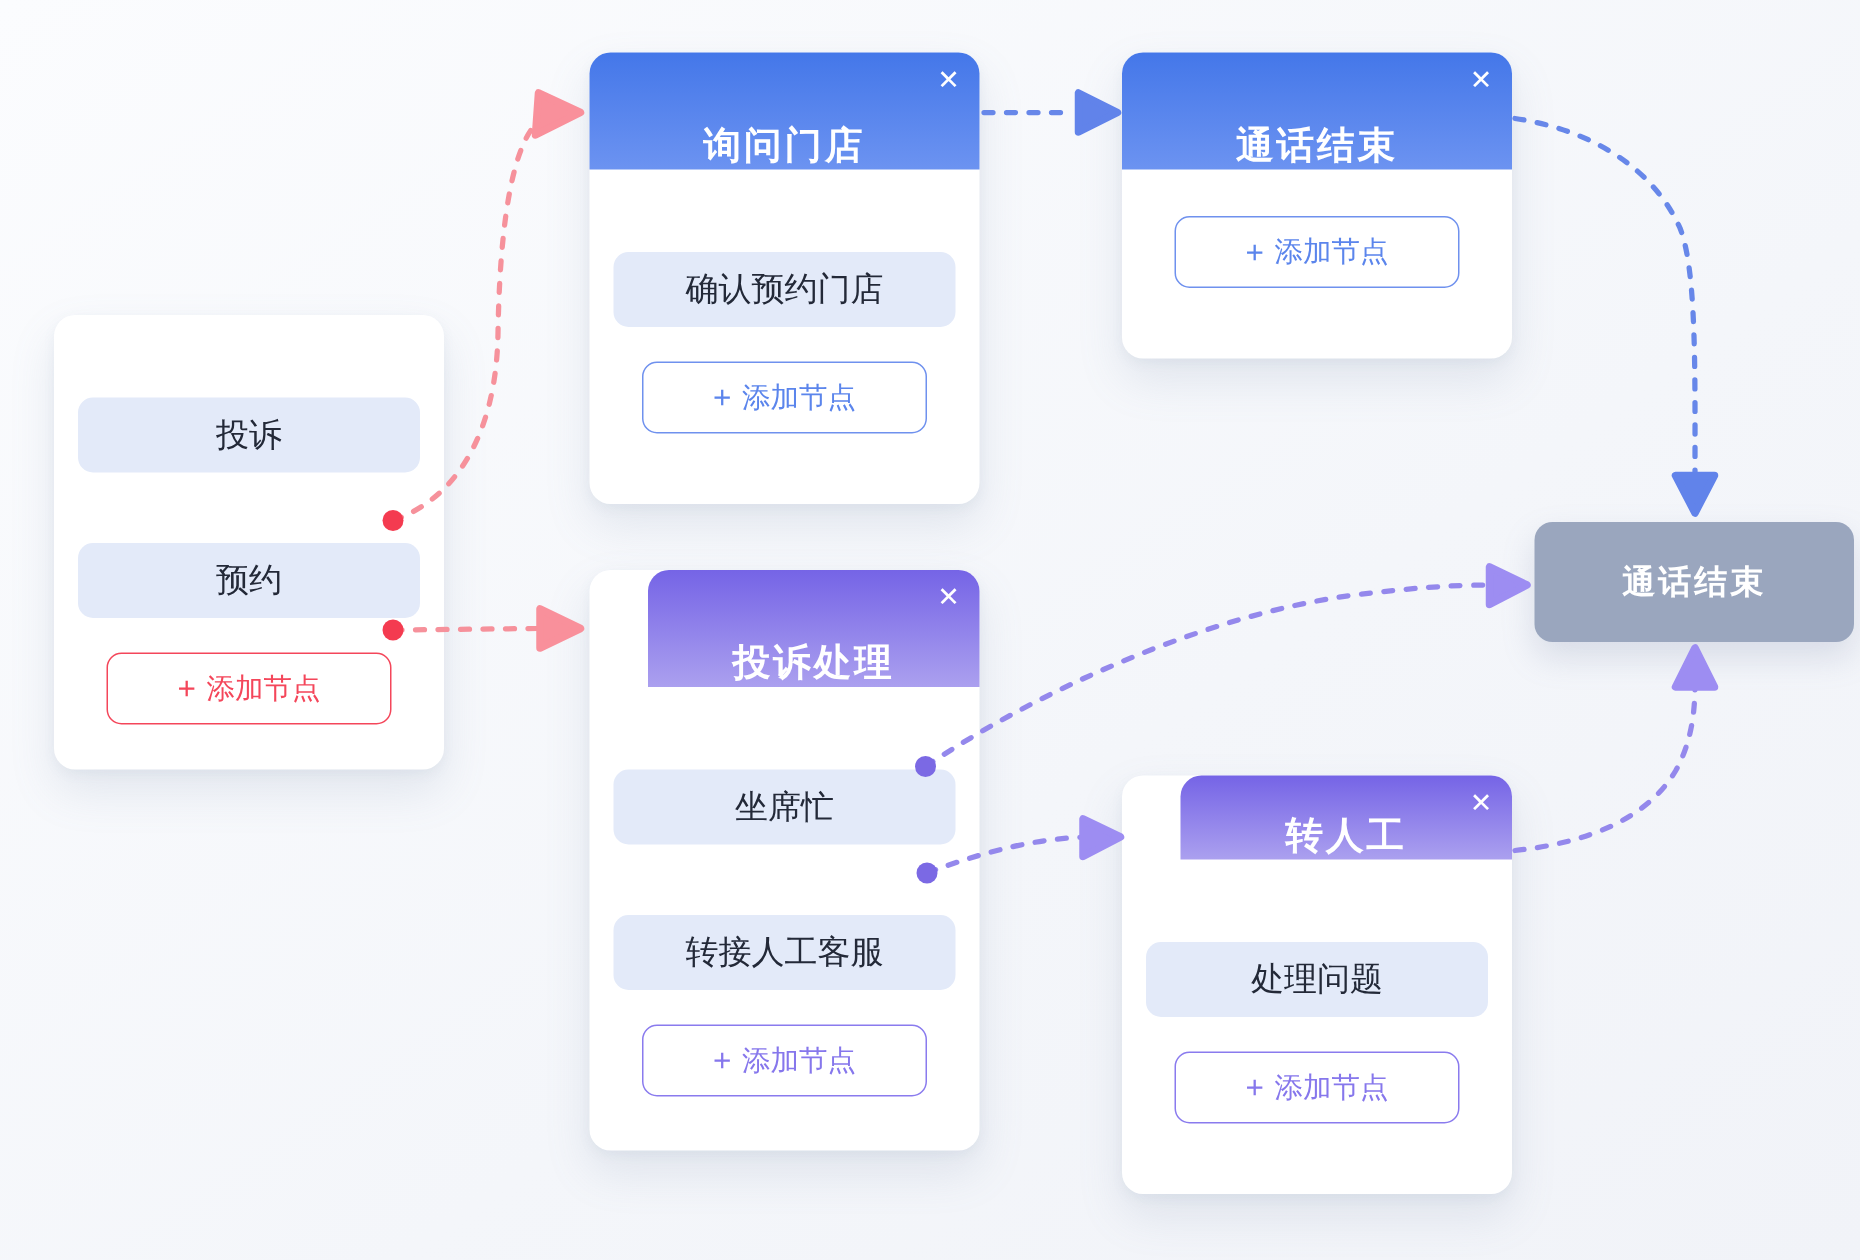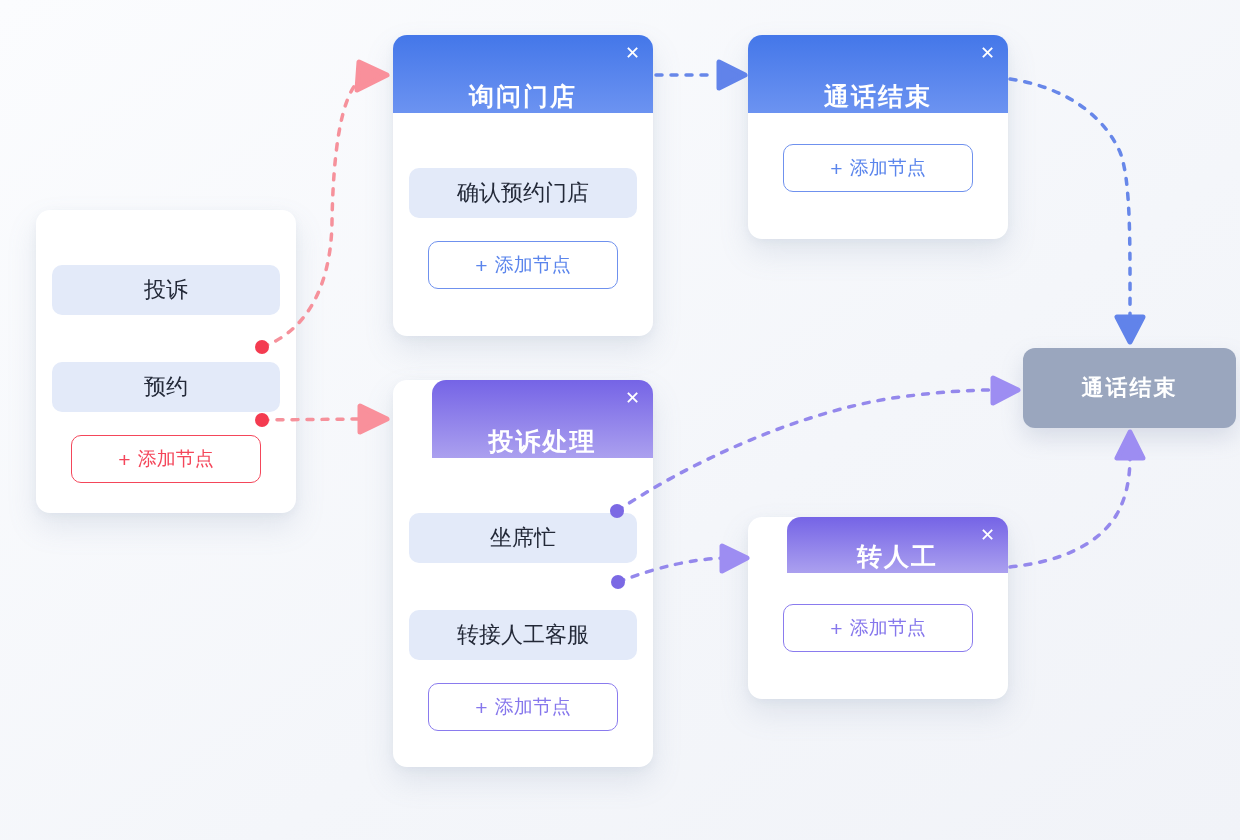--- a/index.html
+++ b/index.html
@@ -136,20 +136,21 @@
       </button>
     </div>
   </div>
 
   <div class="node" id="node-transfer">
     <div class="node-header purple" style="height:56px">
       <span class="node-title">转人工</span>
       <button class="close-btn">✕</button>
     </div>
     <div class="node-body pad-deep">
+      <div class="chip">处理问题</div>
       <button class="add-btn purple">
         <span class="plus">+</span>
         <span>添加节点</span>
       </button>
     </div>
   </div>
 
   <div class="end-node">
     <span class="node-title">通话结束</span>
   </div>

